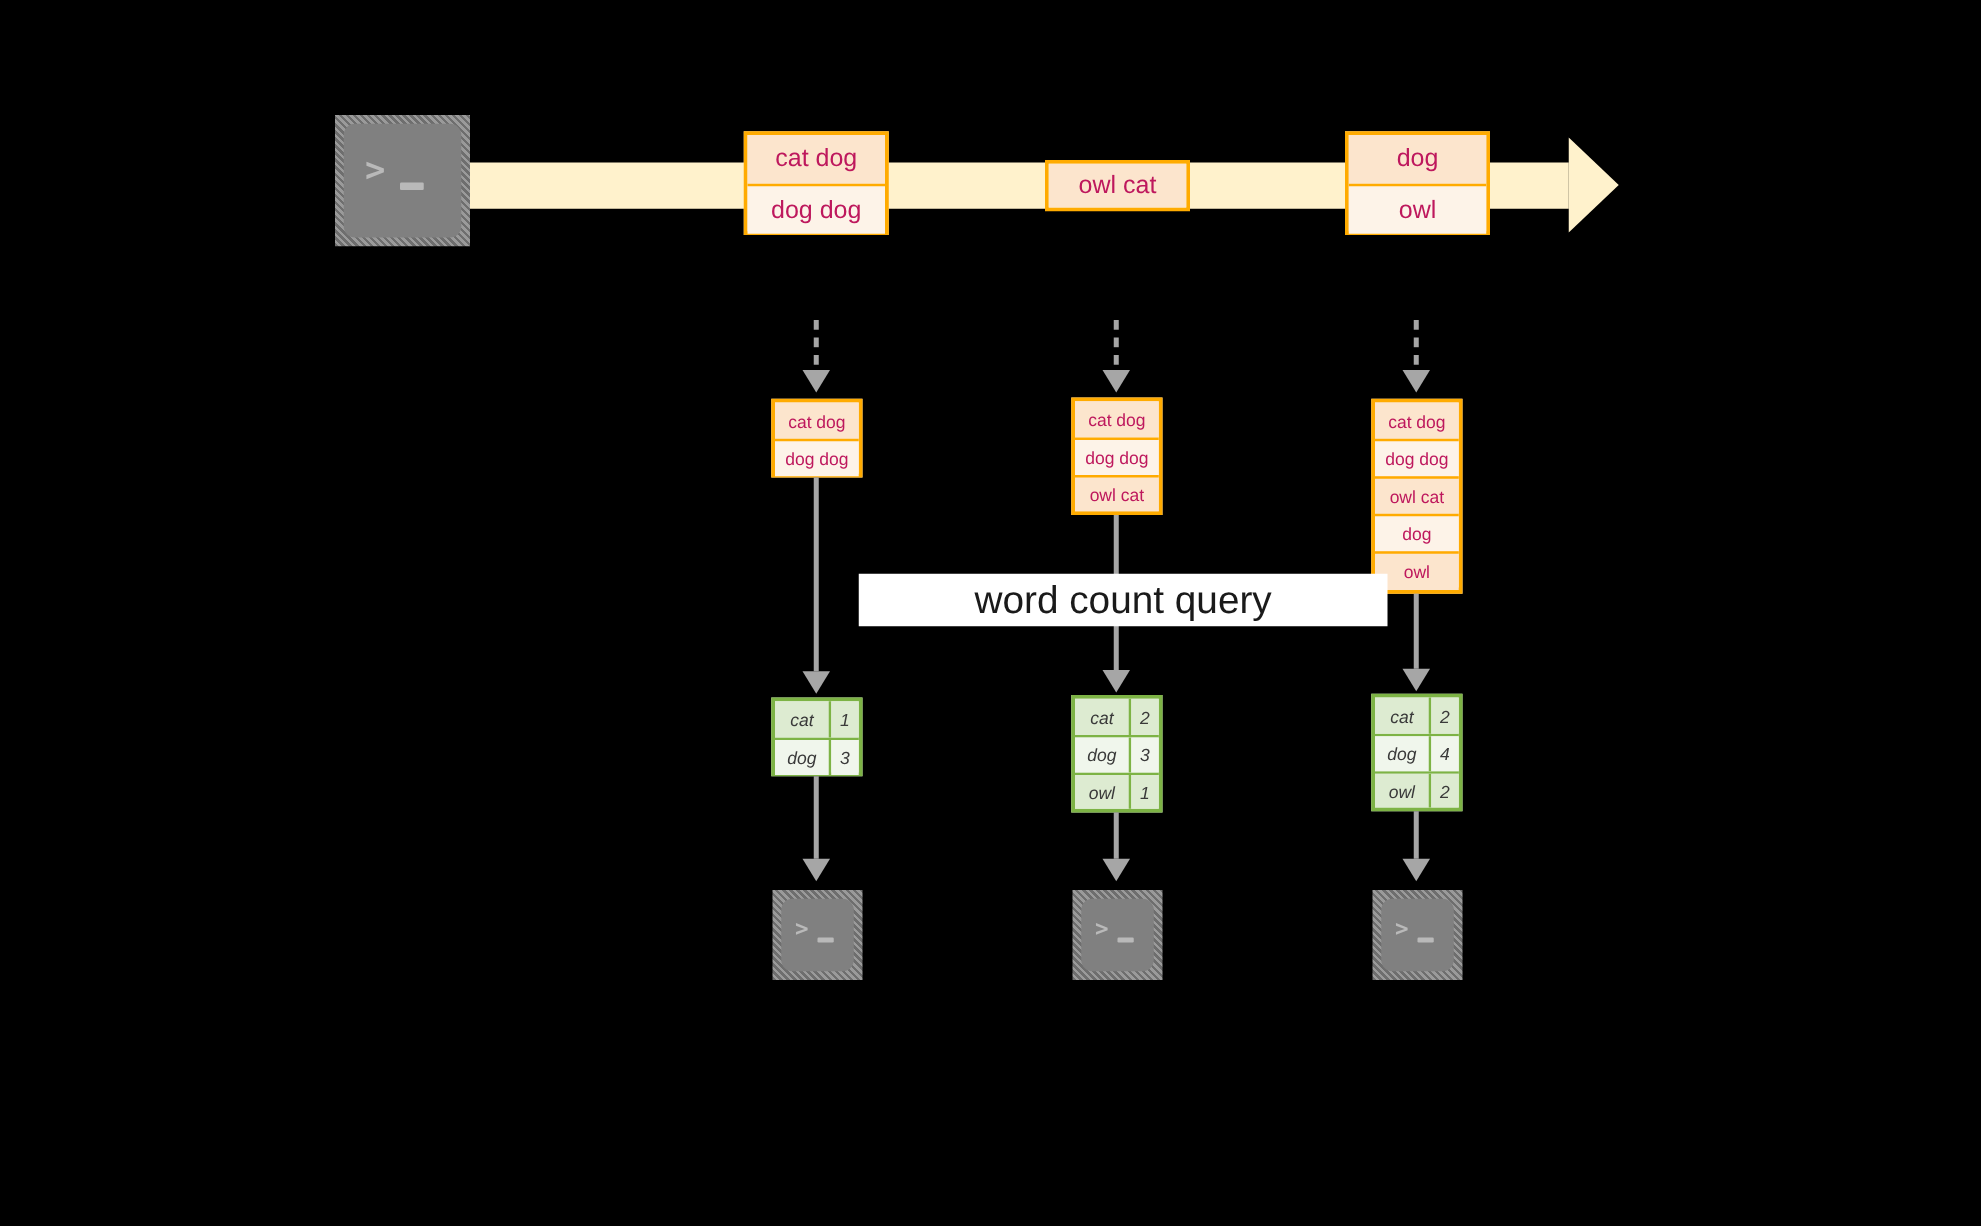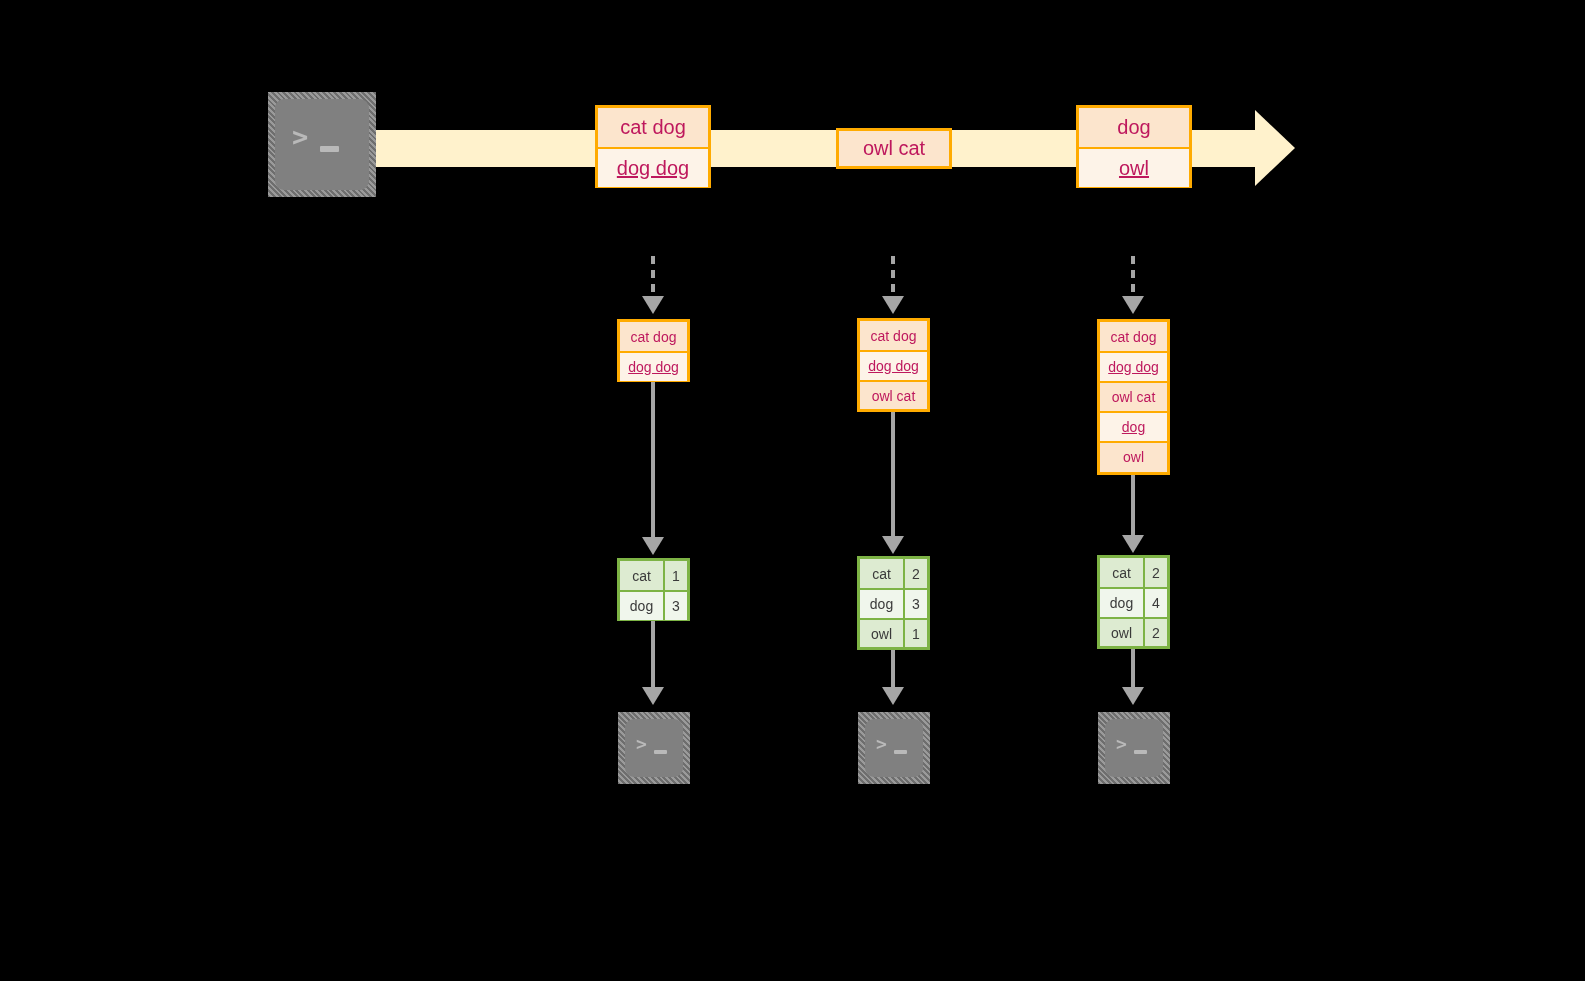--- a/index.html
+++ b/index.html
@@ -74,29 +74,30 @@
   }
   .evt-row {
     box-sizing: border-box;
     display: flex;
     align-items: center;
     justify-content: center;
     color: #be185d;
     white-space: nowrap;
   }
   .evt-row.dark  { background: #FCE5CD; }
-  .evt-row.light { background: #FDF3E8; text-decoration: underline; }
+  .evt-row.light { background: #FDF3E8; }
   .evt-row + .evt-row { border-top: 2px solid #FFAB00; }
 
   
   .res-table {
     position: absolute;
     border: 3px solid #7DB345;
     box-sizing: border-box;
     background: #E2EFD9;
+    font-style: italic;
   }
   .res-row {
     display: flex;
     box-sizing: border-box;
   }
   .res-row + .res-row { border-top: 2px solid #7DB345; }
   .res-cell {
     box-sizing: border-box;
     display: flex;
     align-items: center;
@@ -268,14 +269,17 @@
   <div class="conn" style="left:1131px; top:649px; width:4px; height:38px;"></div>
   <div class="arrowhead" style="left:1122px; top:687px;"></div>
 
   <div class="terminal" style="left:1098px; top:712px; width:72px; height:72px;">
     <div class="screen">
       <span class="prompt" style="left:11px; top:16px; font-size:18px;">&gt;</span>
       <span class="cursor" style="left:29px; top:31px; width:13px; height:4px;"></span>
     </div>
   </div>
 
+  <div class="label-band" style="left:687px; top:459px; width:423px; height:42px; font-size:31px;">
+    <span>word count query</span>
+  </div>
 
 </div>
 
 </body></html>

